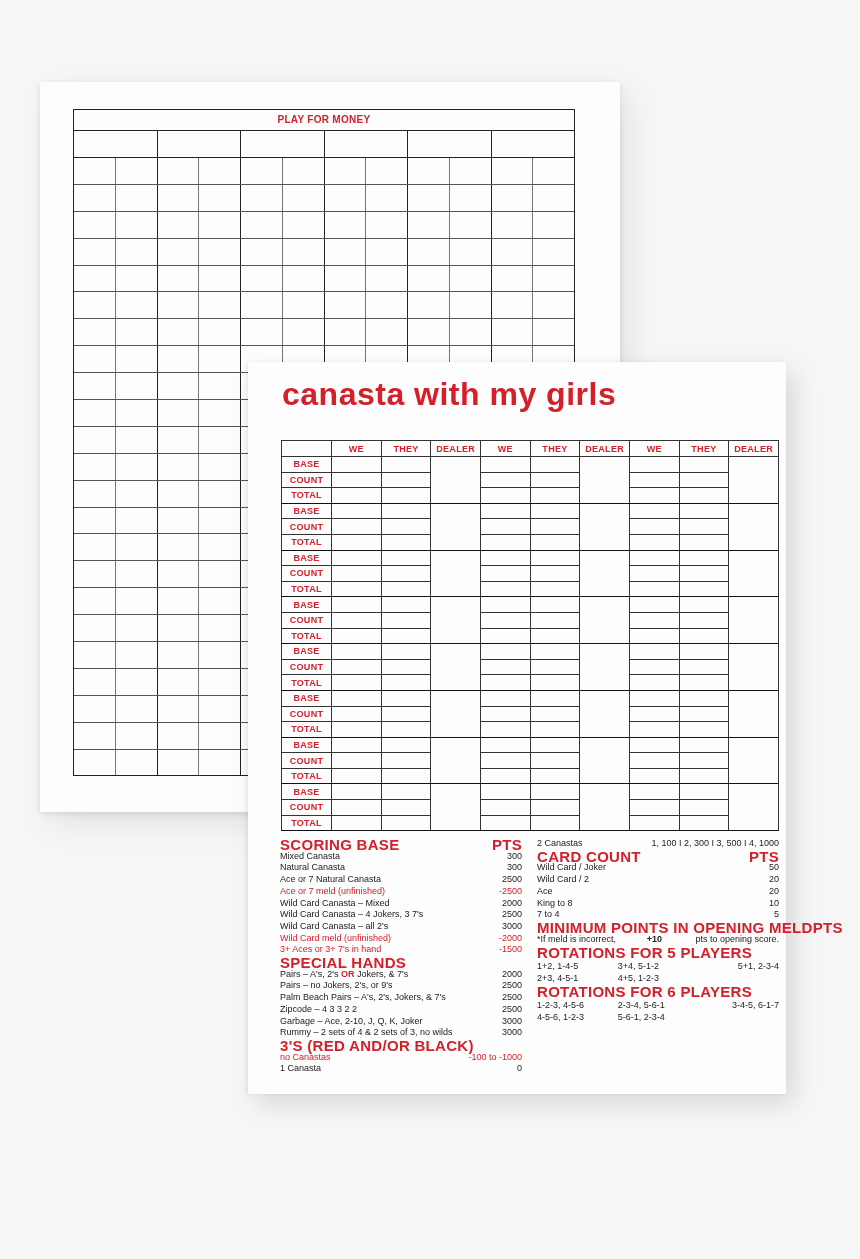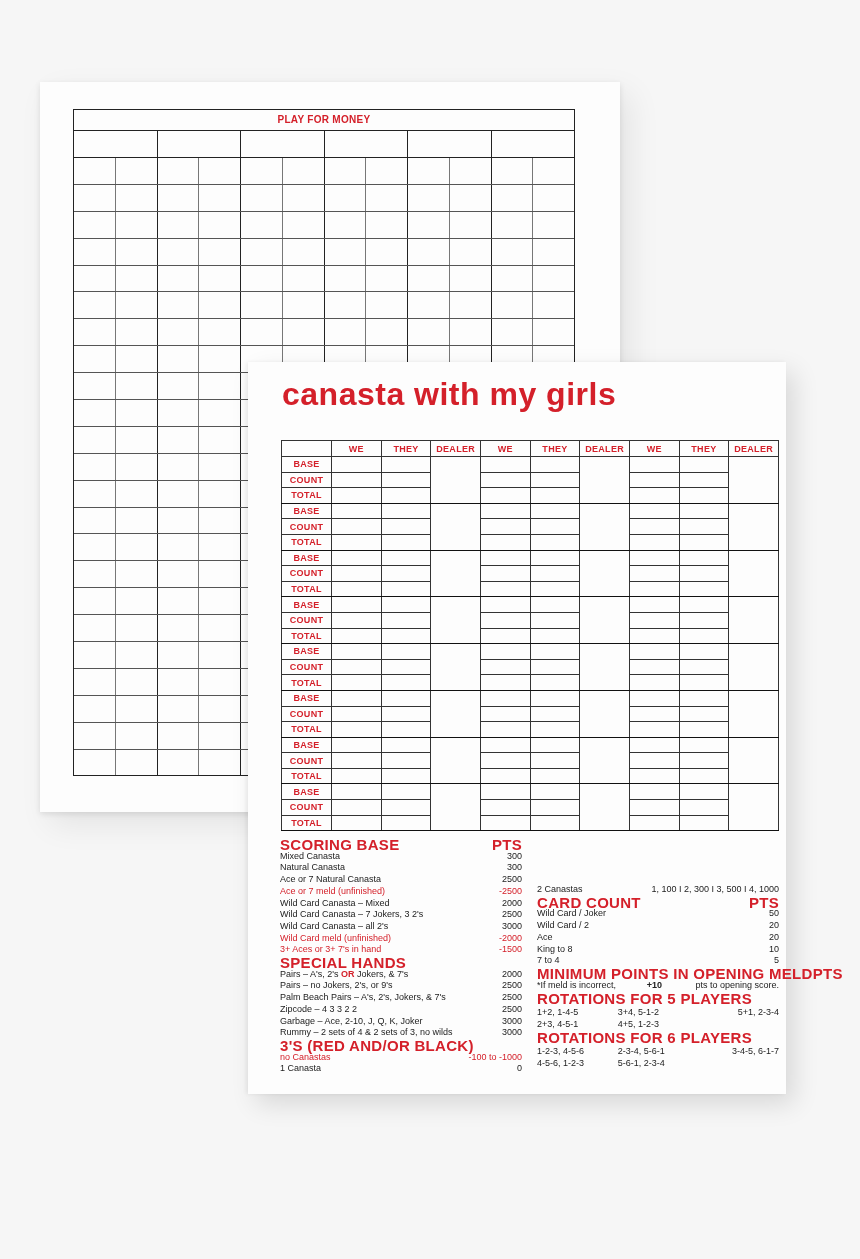--- a/index.html
+++ b/index.html
@@ -35,21 +35,21 @@
   .score .lbl { width:49px; }
   .score .group-end { border-bottom:1.6px solid #111; }
   .score { border:1.6px solid #111; }
 
   .ref { position:absolute; font-size:9px; color:#222; line-height:11.7px; }
   .ref .row { display:flex; justify-content:space-between; white-space:nowrap; }
   .ref .hd { color:#d4202a; font-weight:bold; font-size:15px; letter-spacing:0.3px; margin-top:1px; }
   .ref .red { color:#d4202a;text-align:right; }
   .ref .red-b { color:#d4202a; font-weight:bold; }
   .left-ref { left:32px; top:476px; width:242px; }
-  .right-ref { left:289px; top:476px; width:242px;margin-top:46px; }
+  .right-ref { left:289px; top:476px; width:242px; }
   .rot { display:flex; }
   .rot span { flex:1; }
   .rot span:last-child { text-align:right; }
 </style>
 </head>
 <body>
 
 <div class="card back">
   <div class="back-grid">
     <div class="pfm-title">PLAY FOR MONEY</div>
@@ -676,21 +676,21 @@
         </div>
         <div class="row red">
           <span>Ace or 7 meld (unfinished)</span>
           <span>-2500</span>
         </div>
         <div class="row">
           <span>Wild Card Canasta – Mixed</span>
           <span>2000</span>
         </div>
         <div class="row">
-          <span>Wild Card Canasta – 7 Jokers, 3 2's</span>
+          <span>Wild Card Canasta – 4 Jokers, 3 7's</span>
           <span>2500</span>
         </div>
         <div class="row">
           <span>Wild Card Canasta – all 2's</span>
           <span>3000</span>
         </div>
         <div class="row red">
           <span>Wild Card meld (unfinished)</span>
           <span>-2000</span>
         </div>

